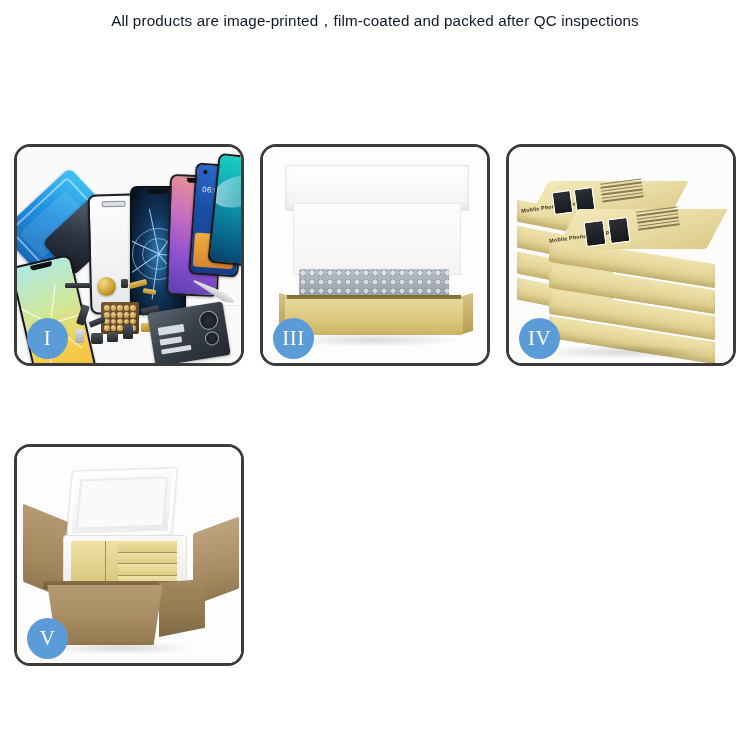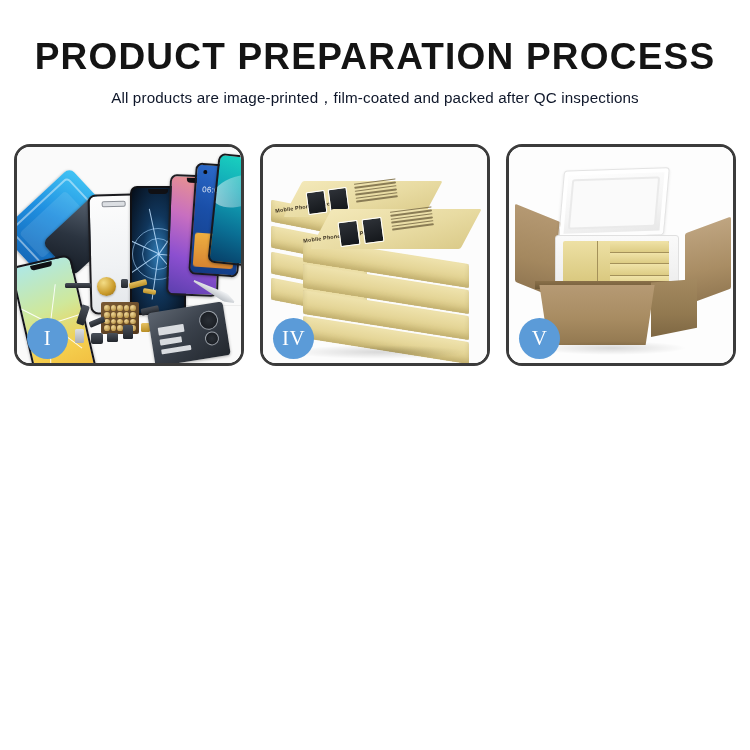--- a/index.html
+++ b/index.html
@@ -508,21 +508,20 @@
   
   .soft-shadow {
     position:absolute;
     background: radial-gradient(ellipse at center, rgba(0,0,0,.14), rgba(0,0,0,0) 70%);
   }
 </style>
 </head>
 <body>
 
 <div id="header">
-  <h1 id="page-title">PRODUCT PREPARATION PROCESS</h1>
   <div id="page-subtitle">All products are image-printed，film-coated and packed after QC inspections</div>
 </div>
 
 <div id="panel-grid">
 
   <div class="panel">
     <div class="panel-inner">
       <div class="p1-bg"></div>
       <div class="p1-hairline" style="top:118px"></div>
       <div class="p1-hairline" style="top:158px"></div>
@@ -624,20 +623,34 @@
         <div class="chip" style="left:8px;top:28px;width:22px;height:6px"></div>
         <div class="chip" style="left:8px;top:38px;width:30px;height:5px"></div>
       </div>
 
       <div id="tweezers"></div>
     </div>
     <div class="badge">I</div>
   </div>
 
 
+  <div class="panel">
+    <div class="panel-inner">
+      <div class="p3-bg"></div>
+      <div id="p3-lid-back"></div>
+      <div id="p3-lid-front"></div>
+      <div id="p3-wrap"></div>
+      <div id="p3-box-left"></div>
+      <div id="p3-box-right"></div>
+      <div id="p3-inner-edge"></div>
+      <div id="p3-box-front"></div>
+      <div class="soft-shadow" style="left:24px;top:186px;width:176px;height:14px"></div>
+    </div>
+    <div class="badge">III</div>
+  </div>
 
   <div class="panel">
     <div class="panel-inner">
       <div class="p4-bg"></div>
 
       <div class="kbox" style="left:8px;top:62px;width:96px;height:22px;transform:skewY(11deg)">
           <span class="side"></span>
         </div>
       <div class="kbox" style="left:8px;top:88px;width:96px;height:22px;transform:skewY(11deg)">
           <span class="side"></span>

